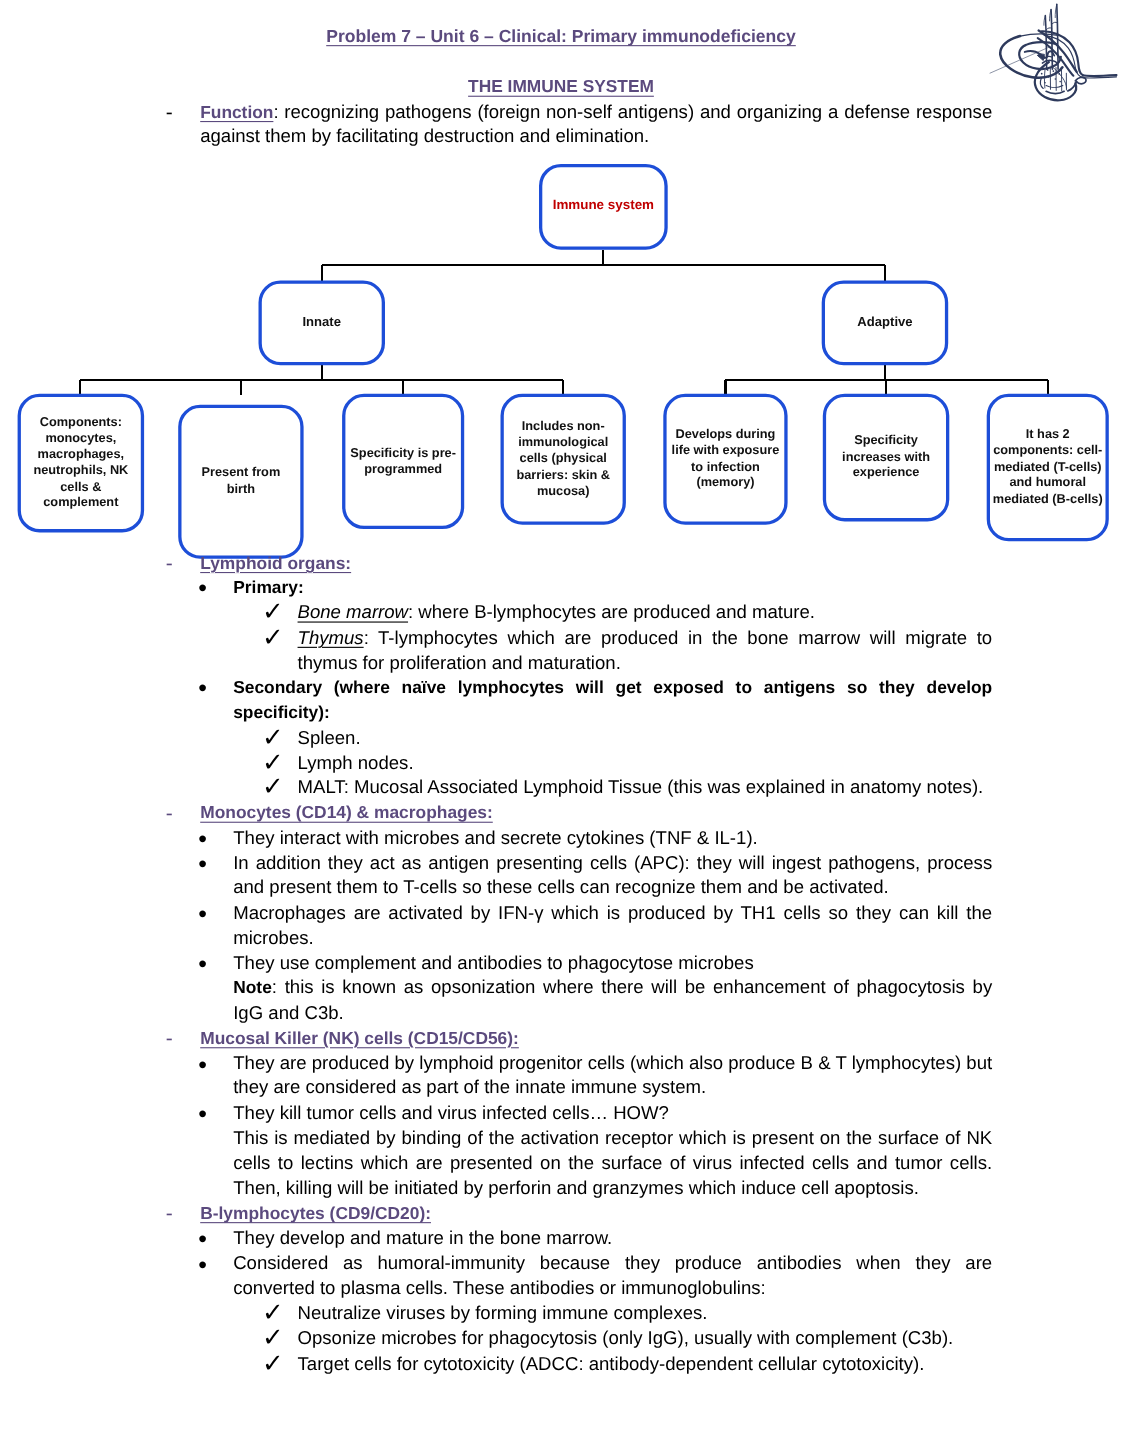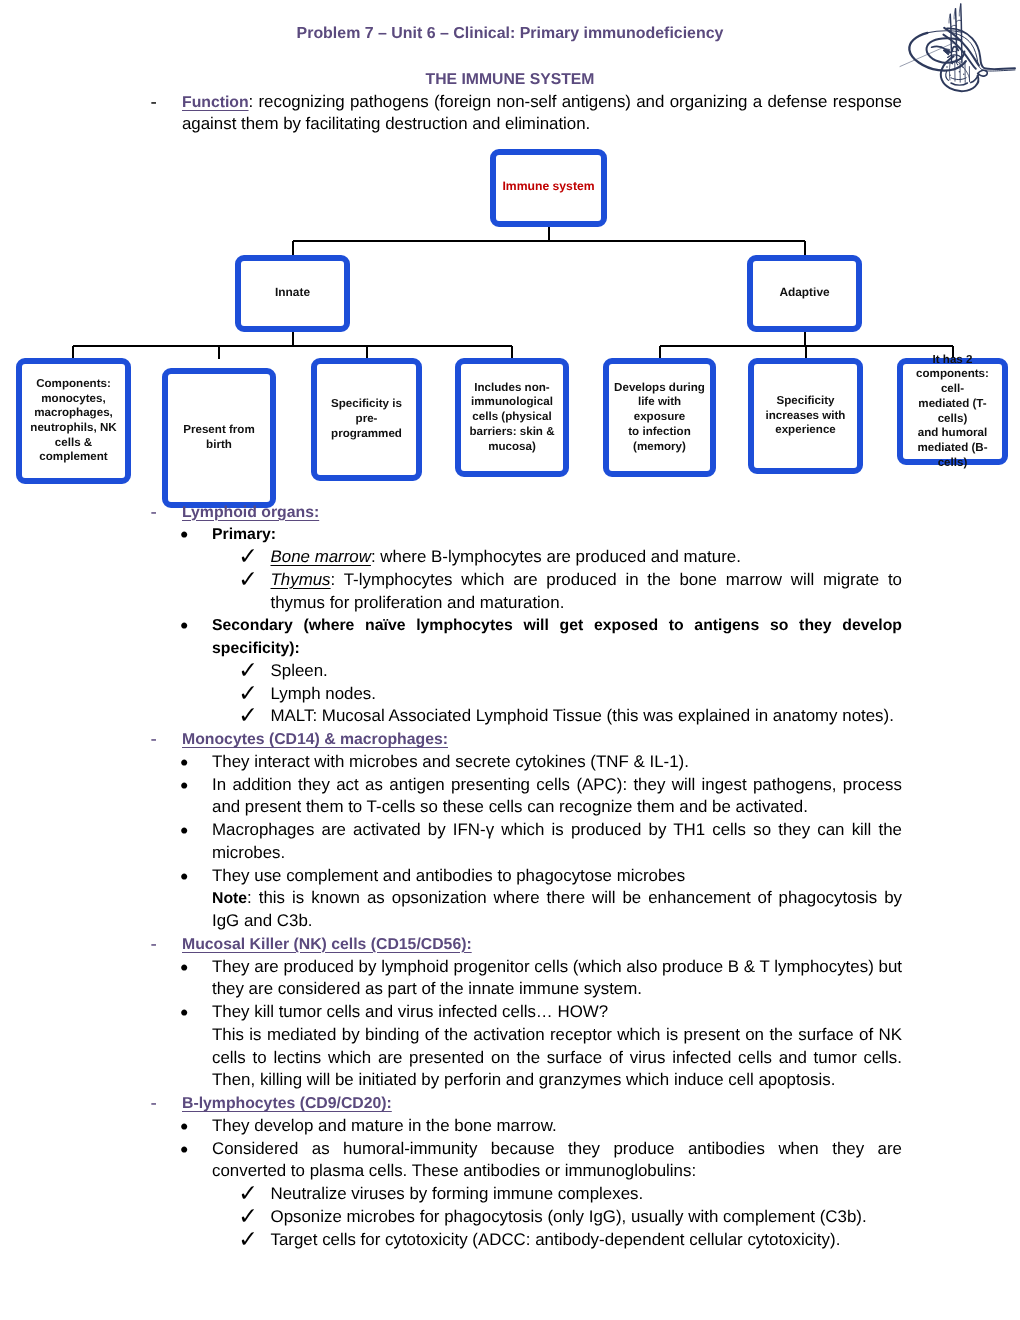--- a/index.html
+++ b/index.html
@@ -4,38 +4,38 @@
 <title>Immune System Notes</title>
 <style>
 html,body{margin:0;padding:0;background:#fff;}
 body{width:1020px;height:1320px;position:relative;overflow:hidden;
      font-family:"Liberation Sans",sans-serif;color:#000;-webkit-font-smoothing:antialiased;text-rendering:geometricPrecision;}
 #page{position:relative;width:1020px;height:1320px;background:#fff;}
 .hdr-title{position:absolute;left:60px;top:25.3px;width:900px;text-align:center;
   font-size:15.95px;font-weight:bold;color:#5B4A7E;}
 .sec-title{position:absolute;left:60px;top:70.8px;width:900px;text-align:center;
   font-size:15.75px;font-weight:bold;color:#5B4A7E;}
-.ul{text-underline-offset:2.5px;text-decoration-thickness:1.1px;}
+.ul{text-decoration:underline;text-underline-offset:2.5px;text-decoration-thickness:1.1px;}
 .logo{position:absolute;left:898px;top:1px;overflow:visible;}
 .doc{position:absolute;left:150px;width:752px;font-size:16.9px;line-height:22.75px;}
 #doc-a{top:90.5px;}
 #doc-b{top:500.5px;}
 .p{position:relative;text-align:justify;}
 .p.nj{text-align:left;}
 .p.tight{letter-spacing:-0.02px;}
 .mk{position:absolute;}
 .L1{padding-left:32px;}   .L1>.mk{left:0.6px;font-size:19px;line-height:23.5px;}
 .L2{padding-left:62px;}   .L2>.mk{left:30.2px;font-size:22.5px;line-height:23.6px;}
 .L3{padding-left:120.5px;}.L3>.mk{left:88.2px;font-size:23.5px;line-height:21.0px;}
 
 .pl{color:#5B4A7E;font-weight:bold;font-size:15.8px;line-height:21px;vertical-align:baseline;text-decoration:underline;text-underline-offset:2.5px;text-decoration-thickness:1.1px;}
 .b{font-weight:bold;font-size:15.8px;line-height:21px;vertical-align:baseline;}
 .iu{font-style:italic;text-decoration:underline;text-underline-offset:2.5px;text-decoration-thickness:1.1px;}
 svg.diag{position:absolute;left:0;top:0;pointer-events:none;}
-.bx{position:absolute;box-sizing:border-box;border:6px solid #1d4ed8;border-radius:9px;
+.bx{position:absolute;box-sizing:border-box;border:3px solid #1d4ed8;border-radius:20px;
     display:flex;align-items:center;justify-content:center;text-align:center;
     font-size:11.6px;line-height:14.7px;font-weight:bold;color:#111;padding:0 2px;background:#fff;}
 .bx.root{font-size:12.2px;color:#C00000;padding-bottom:3px;}
 .bx.l2{font-size:11.9px;padding-bottom:2px;}
 .bx span{display:block;}
 </style>
 </head>
 <body>
 
 <div id="page">
@@ -165,21 +165,21 @@
         <span>mucosa)</span>
       </div>
     </div>
 <div class="bx l3" style="left:748px;top:358px;width:115px;height:116px;">
       <div>
         <span>Specificity</span>
         <span>increases with</span>
         <span>experience</span>
       </div>
     </div>
-<div class="bx l3" style="left:897px;top:358px;width:111px;height:107px;">
+<div class="bx l3" style="left:897px;top:358px;width:111px;height:134px;">
       <div>
         <span>It has 2</span>
         <span>components: cell-</span>
         <span>mediated (T-cells)</span>
         <span>and humoral</span>
         <span>mediated (B-cells)</span>
       </div>
     </div>
 <div class="doc" id="doc-a">
 <div class="p L1 tight"><span class="mk">-</span><span class="pl">Function</span><span>: recognizing pathogens (foreign non-self antigens) and organizing a defense response against them by facilitating destruction and elimination.</span></div>

